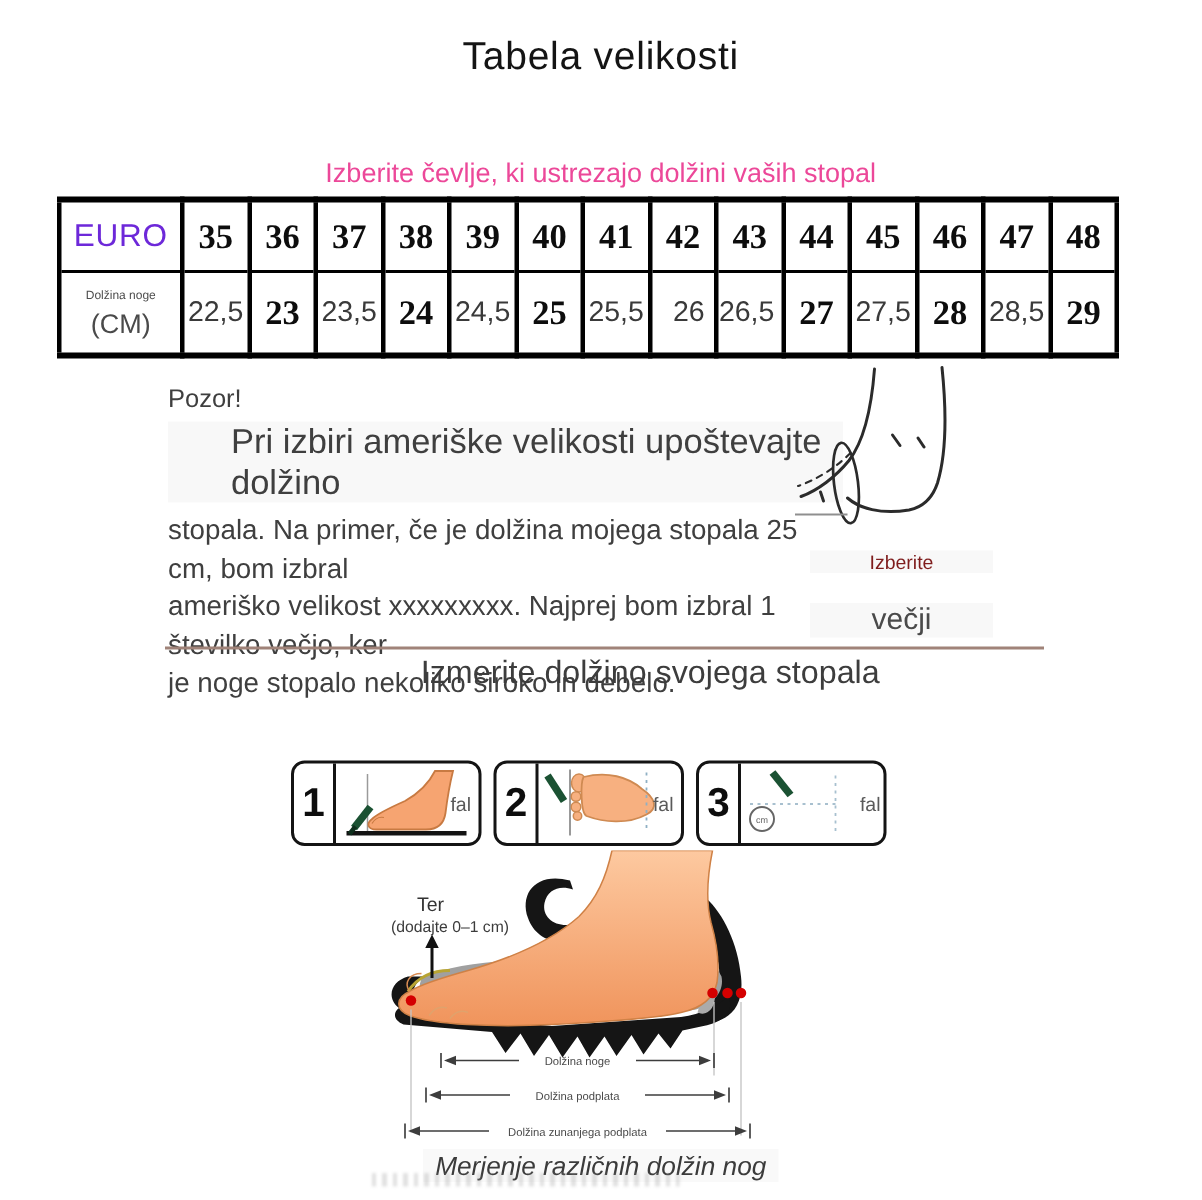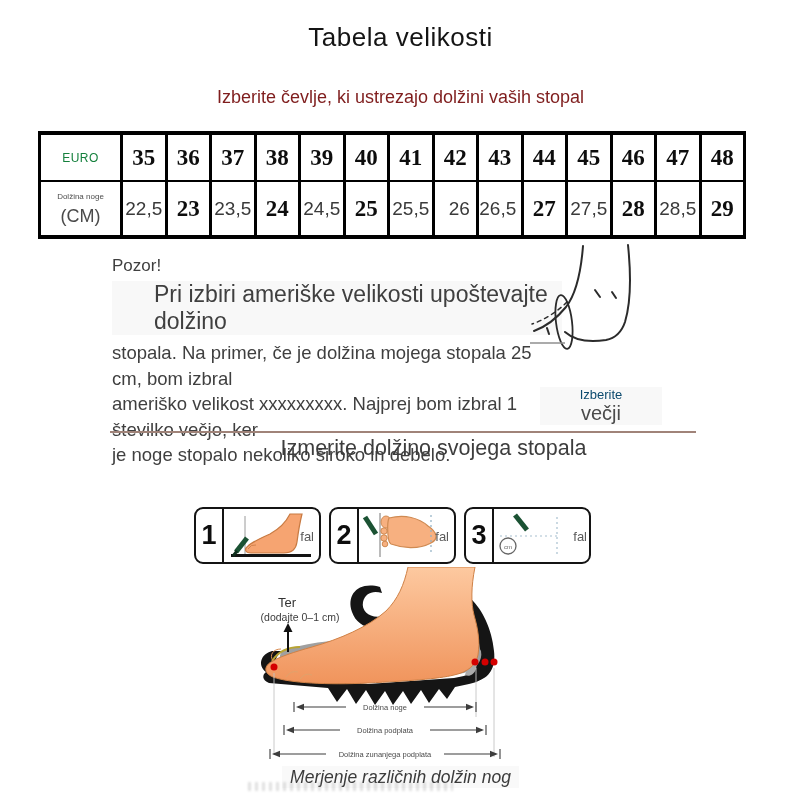--- a/index.html
+++ b/index.html
@@ -3,60 +3,60 @@
 <meta charset="utf-8">
 <style>
   html,body { margin:0; padding:0; background:#fff; }
   .page {
     position:relative; width:801px; height:800px; background:#ffffff;
     font-family:"Liberation Sans", sans-serif; overflow:hidden;
   }
   .centered { position:absolute; left:0; width:801px; text-align:center; }
 
   .title { top:22px; font-size:26px; font-weight:500; color:#141414; letter-spacing:0.5px; }
-  .subtitle { top:87px; font-size:18px; color:#7f1d1d; }
+  .subtitle { top:105px; font-size:18px; color:#ec4899; }
 
   
   table.size-table {
     position:absolute; top:131px; left:38px; width:708px;
     border-collapse:collapse; table-layout:fixed;
     border-top:4px solid #000; border-bottom:4px solid #000;
     border-left:3px solid #000; border-right:3px solid #000;
   }
   table.size-table td {
     border-left:3px solid #000; border-right:3px solid #000;
     border-top:2px solid #000; border-bottom:2px solid #000;
     text-align:center; vertical-align:middle; padding:0; overflow:visible;
   }
   table.size-table col.first { width:82px; }
   tr.r1 td { height:45px; }
   tr.r2 td { height:53px; }
-  td.euro-label { font-size:12px; color:#15803d; letter-spacing:0.5px; }
+  td.euro-label { font-size:21px; color:#6d28d9; letter-spacing:0.5px; }
   td.num, td.numb {
     font-family:"Liberation Serif", serif; font-weight:bold;
     font-size:23px; color:#0d0d0d;
   }
   td.val { font-size:19px; color:#3a3a3a; }
   td.shift-r { text-align:right; }
   td.shift-r > span { position:relative; right:-4px; }
   td.shift-l { text-align:left; }
   td.shift-l > span { position:relative; left:-2px; }
   .cm-small { font-size:8px; color:#4d4d4d; line-height:10px; margin-top:2px; }
   .cm-big { font-size:18px; color:#4a4a4a; margin-top:4px;text-align:center; }
 
   
   .notice { position:absolute; left:112px; top:256px; width:450px; color:#3f3f3f; }
   .notice-heading { font-size:17px; margin-bottom:5px; }
   .notice-lead { font-size:23px; padding-left:42px; margin-bottom:5px; background:rgba(243,243,243,.55); }
   .notice-body { font-size:18.5px; line-height:25.5px; }
 
   .sketch { position:absolute; left:527px; top:242px; }
 
-  .choose-small { position:absolute; left:540px; top:387px; width:122px; text-align:center;
-                  font-size:13px; color:#0c4a6e; background:rgba(244,244,244,.6); }
+  .choose-small { position:absolute; left:540px; top:367px; width:122px; text-align:center;
+                  font-size:13px; color:#7f1d1d; background:rgba(244,244,244,.6); }
   .choose-big   { position:absolute; left:540px; top:402px; width:122px; text-align:center;
                   font-size:20px; color:#4a4a4a; background:rgba(244,244,244,.6); }
 
   .divider { position:absolute; top:431px; left:110px; width:586px; height:2px; }
 
   .measure-heading { top:436px; font-size:21.5px; font-weight:500; color:#3d3d3d;padding-left:33px; }
 
   
   .steps { position:absolute; left:194px; top:507px; display:flex; gap:8px; }
   .step-box {

